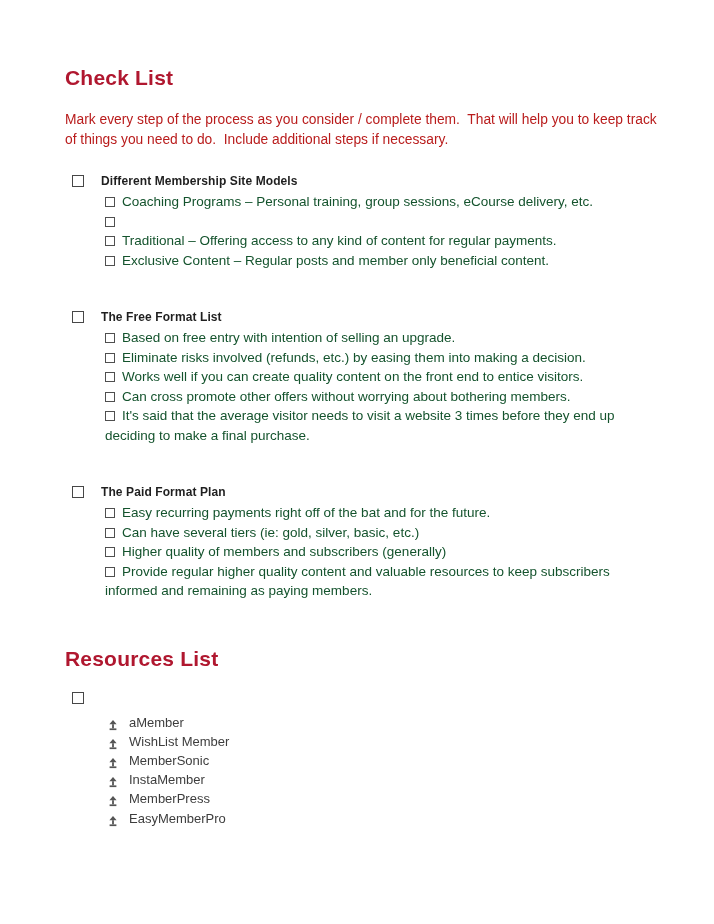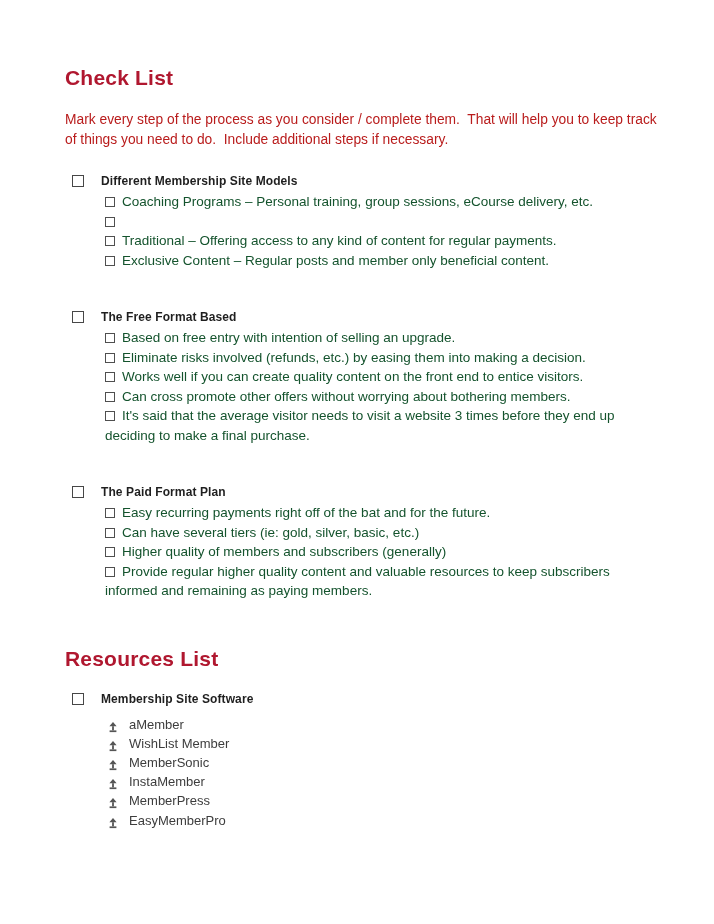--- a/index.html
+++ b/index.html
@@ -111,21 +111,21 @@
 
   <div class="item"><span class="item-checkbox"></span><span>Traditional – Offering access to any kind of content for regular payments.</span></div>
 
   <div class="item"><span class="item-checkbox"></span><span>Exclusive Content – Regular posts and member only beneficial content.</span></div>
 </div>
   </div>
 
   <div class="section">
     <div class="section-head">
       <span class="section-checkbox"></span>
-      <span class="section-title">The Free Format Based</span>
+      <span class="section-title">The Free Format List</span>
     </div>
     <div class="items">
   <div class="item"><span class="item-checkbox"></span><span>Based on free entry with intention of selling an upgrade.</span></div>
 
   <div class="item"><span class="item-checkbox"></span><span>Eliminate risks involved (refunds, etc.) by easing them into making a decision.</span></div>
 
   <div class="item"><span class="item-checkbox"></span><span>Works well if you can create quality content on the front end to entice visitors.</span></div>
 
   <div class="item"><span class="item-checkbox"></span><span>Can cross promote other offers without worrying about bothering members.</span></div>
 
@@ -149,21 +149,20 @@
   <div class="item"><span class="item-checkbox"></span><span>Provide regular higher quality content and valuable resources to keep subscribers informed and remaining as paying members.</span></div>
 </div>
   </div>
 </div>
 
   <h1 class="doc-h1 resources-h1">Resources List</h1>
 
   <div class="section">
     <div class="section-head">
       <span class="section-checkbox"></span>
-      <span class="section-title">Membership Site Software</span>
     </div>
     <ul class="software-list">
   <li class="software-item">
     <span class="software-bullet">
       <svg width="10" height="11" viewBox="0 0 10 11" aria-hidden="true">
         <polygon points="5,0 8.6,4.2 1.4,4.2" fill="#555"></polygon>
         <rect x="4.1" y="4.2" width="1.8" height="4.2" fill="#555"></rect>
         <rect x="1.6" y="8.4" width="6.8" height="1.7" fill="#555"></rect>
       </svg>
     </span>

